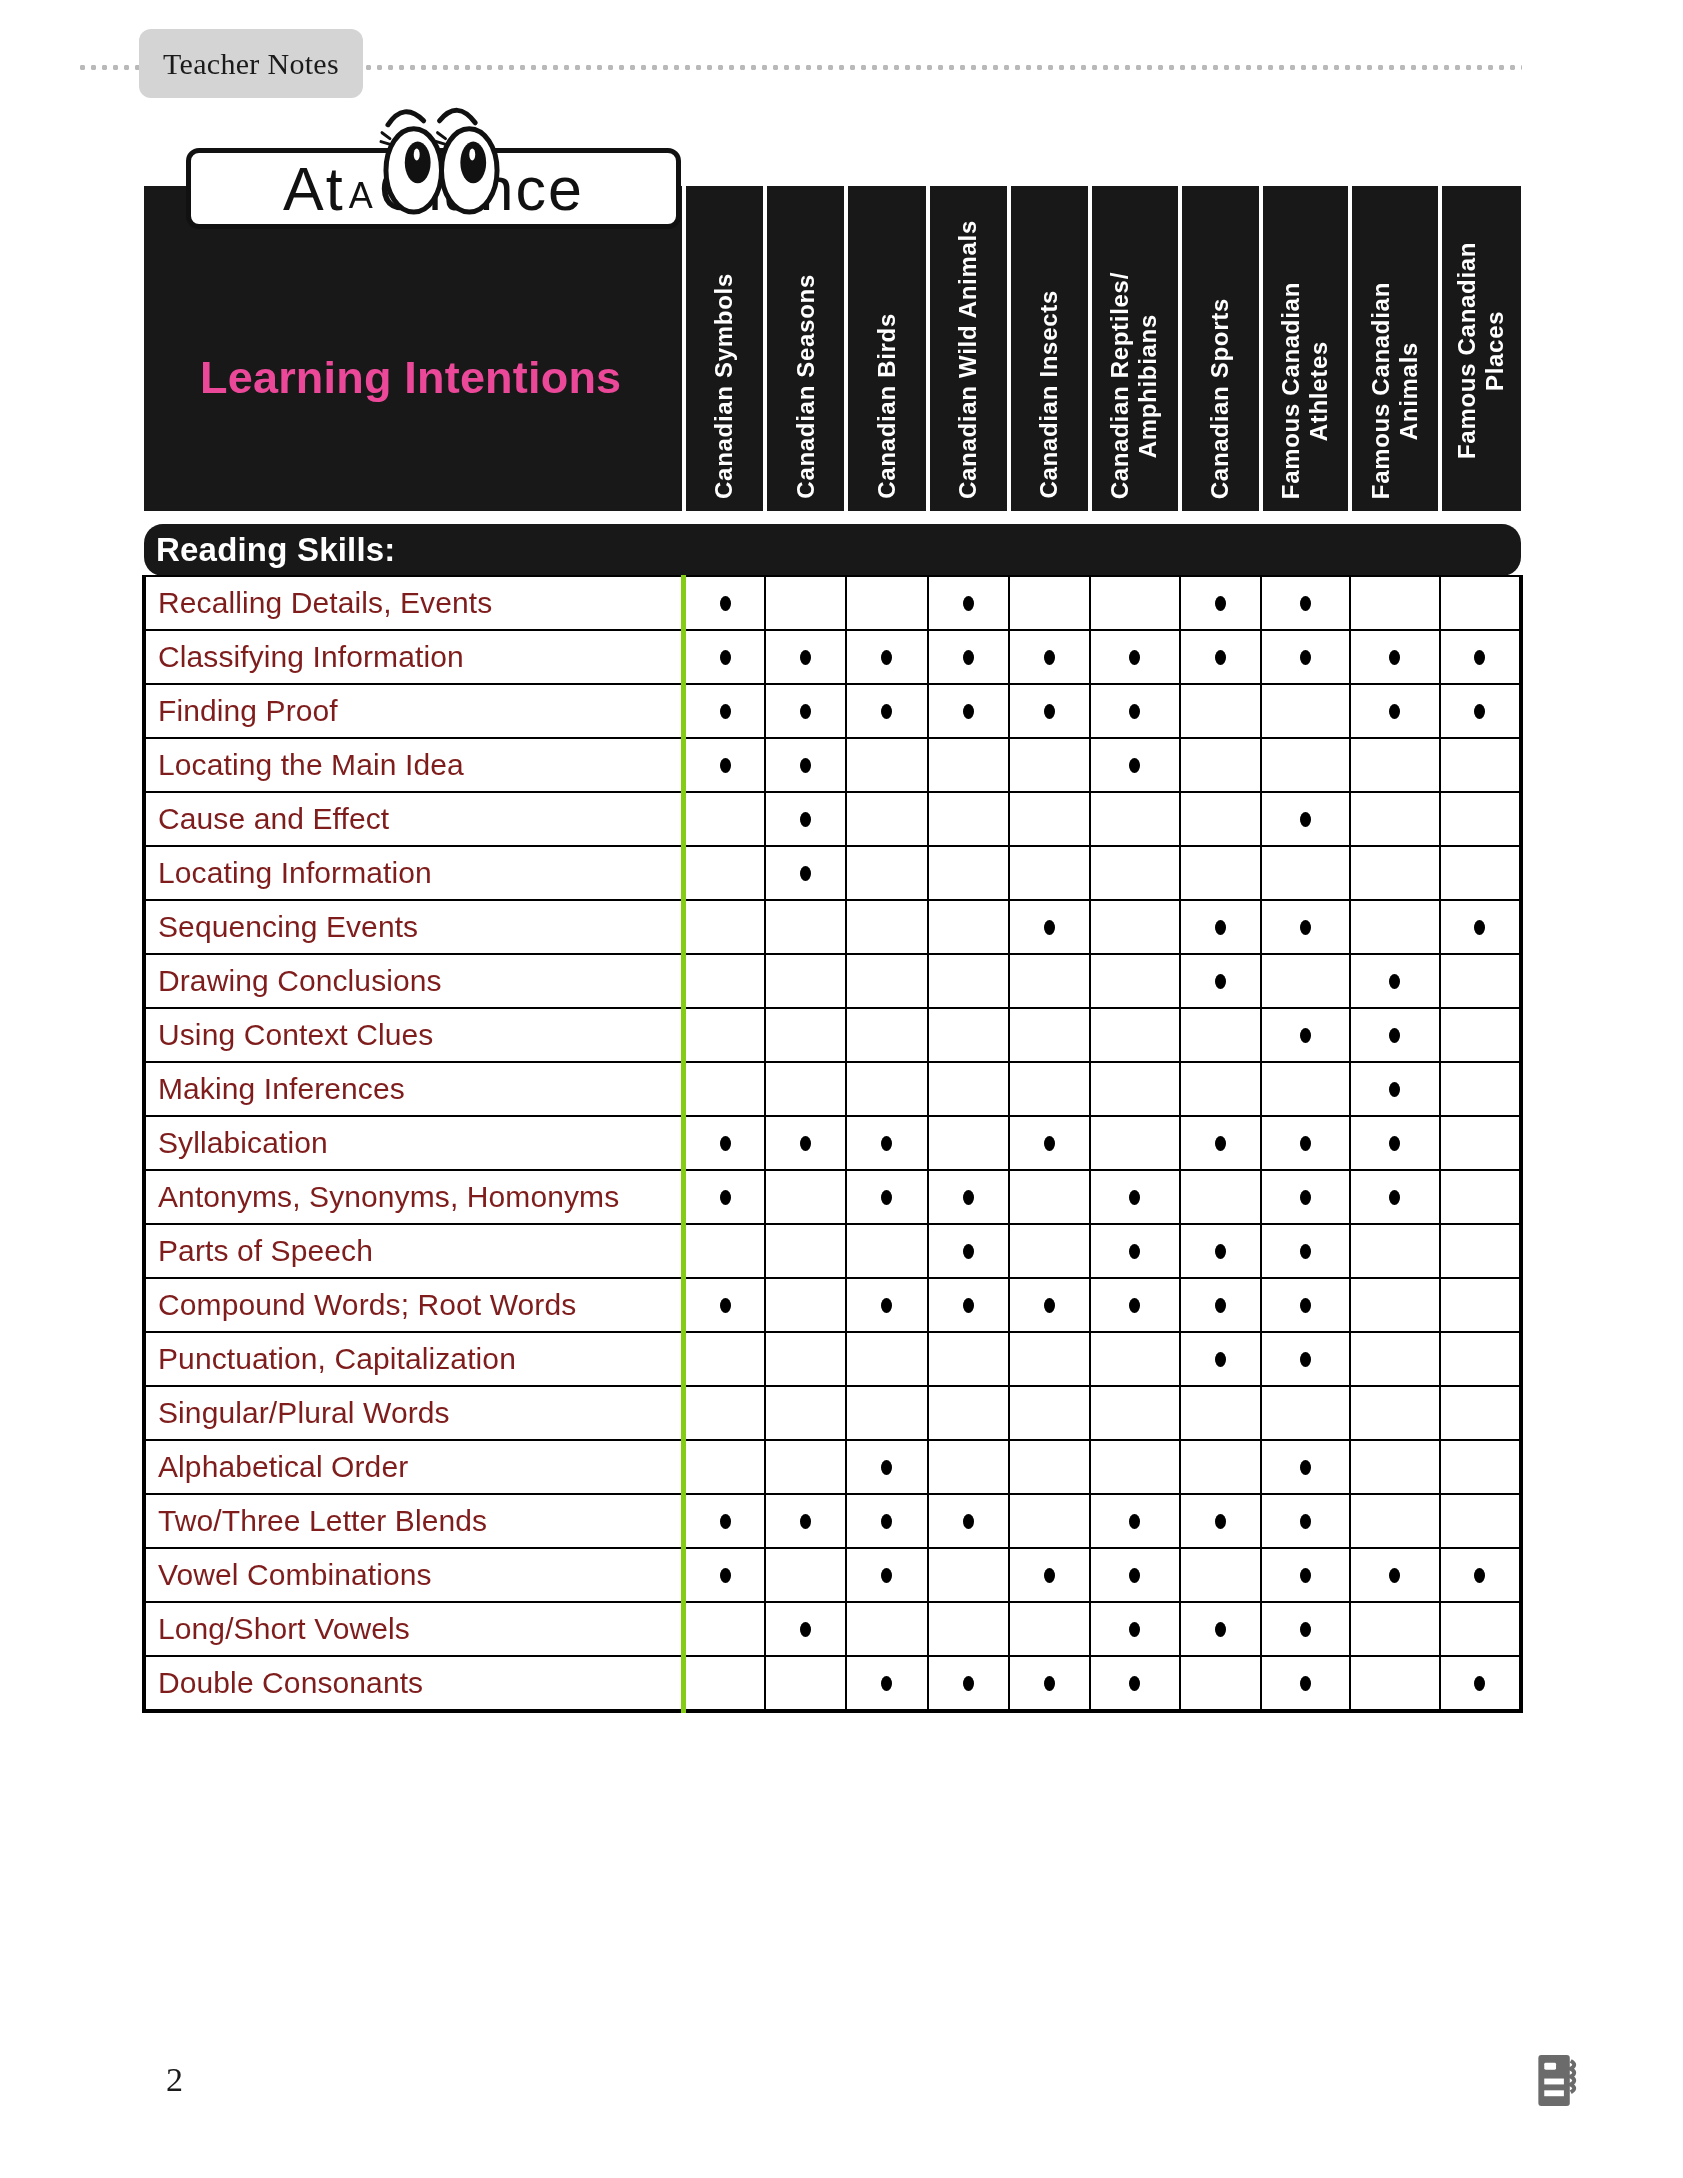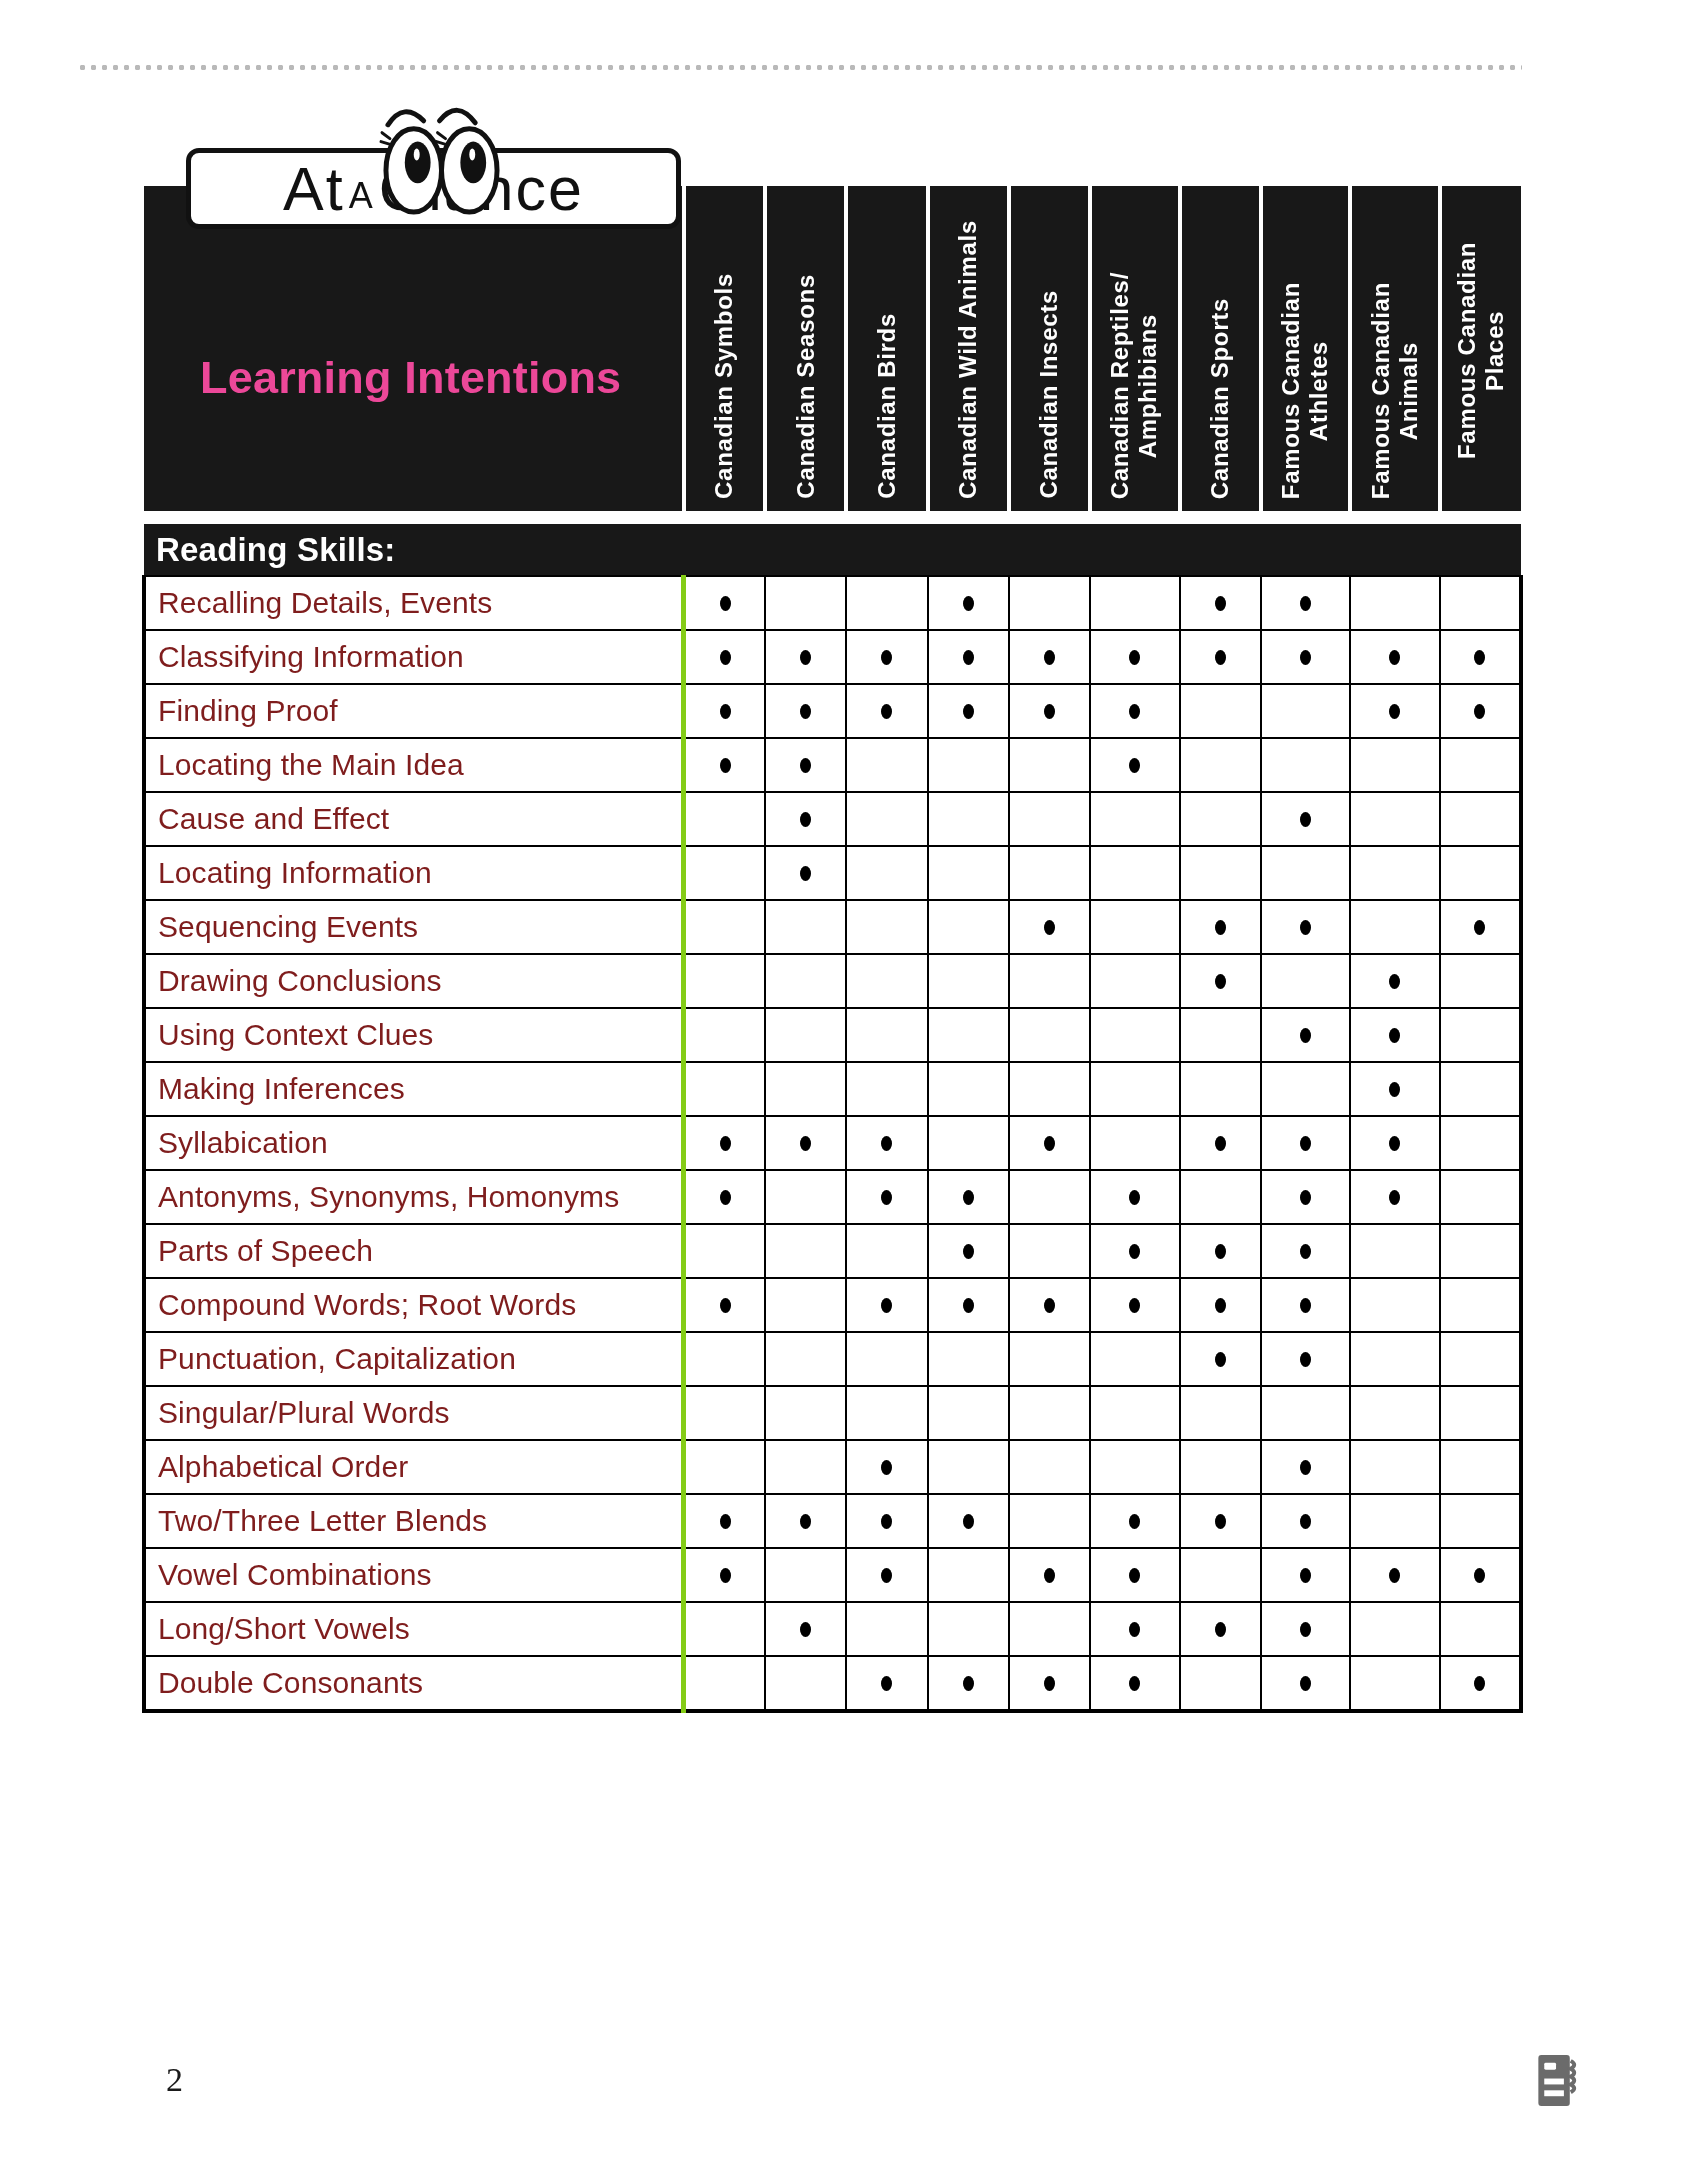--- a/index.html
+++ b/index.html
@@ -155,20 +155,21 @@
   }
 
   
   .section-row td {
     background: #181818;
     padding: 0;
     border: none;
   }
   .section-cell {
     height: 51px;
+    border-radius: 19px;
   }
   .section-label {
     color: #ffffff;
     font-size: 33px;
     font-weight: bold;
     padding-left: 12px;
     letter-spacing: 0.2px;
     line-height: 51px;
   }
 
@@ -237,20 +238,23 @@
     white-space: nowrap;
   }
   .footer-lines .l1 { letter-spacing: 0.2px; }
   .footer-lines .l1 .code { margin-right: 18px; }
 </style>
 </head>
 <body>
 
 <div class="tn-strip">
   <div class="tn-dots"></div>
+  <div class="tn-tab">
+    <span class="tn-tab-label">Teacher Notes</span>
+  </div>
 </div>
 
 <div class="sheet">
   <table class="at-a-glance">
     <colgroup>
       <col style="width:525px">
       <col style="width:79px">
         <col style="width:79px">
         <col style="width:79px">
       <col style="width:79px">

